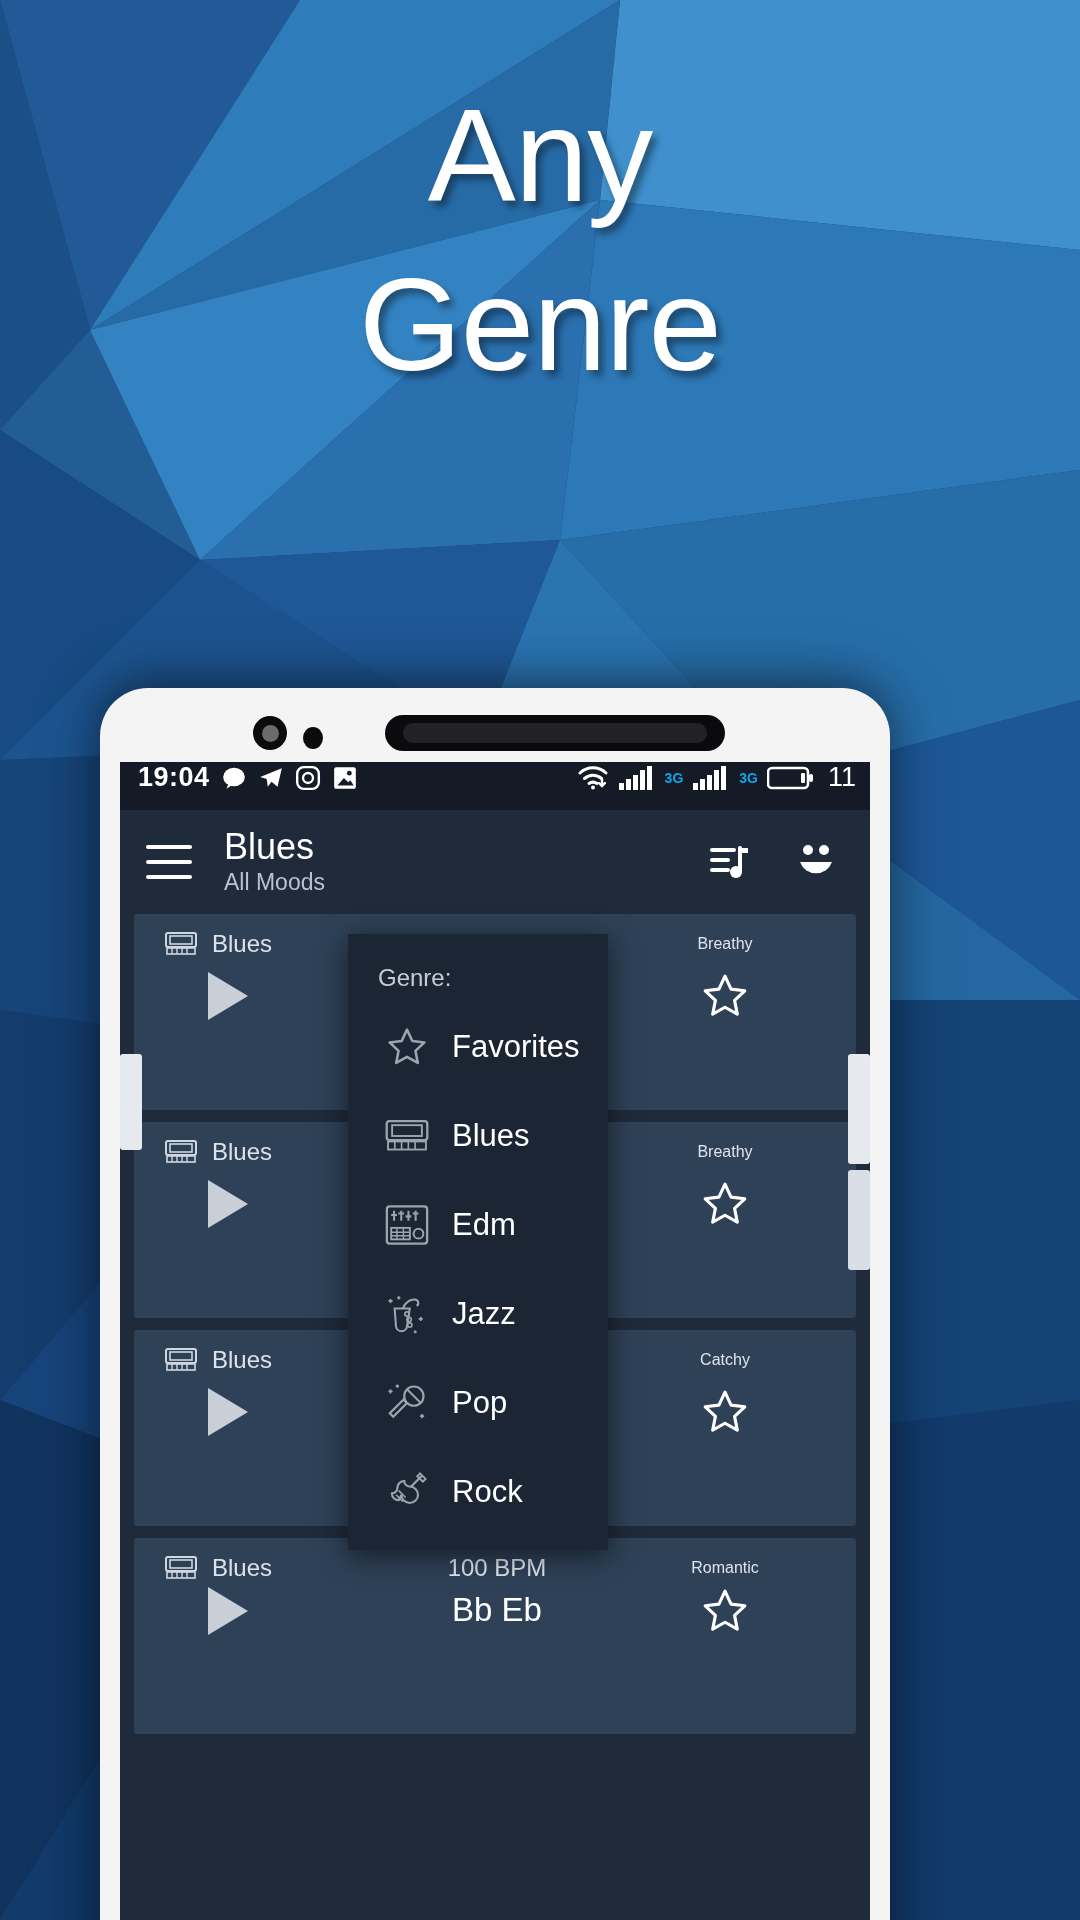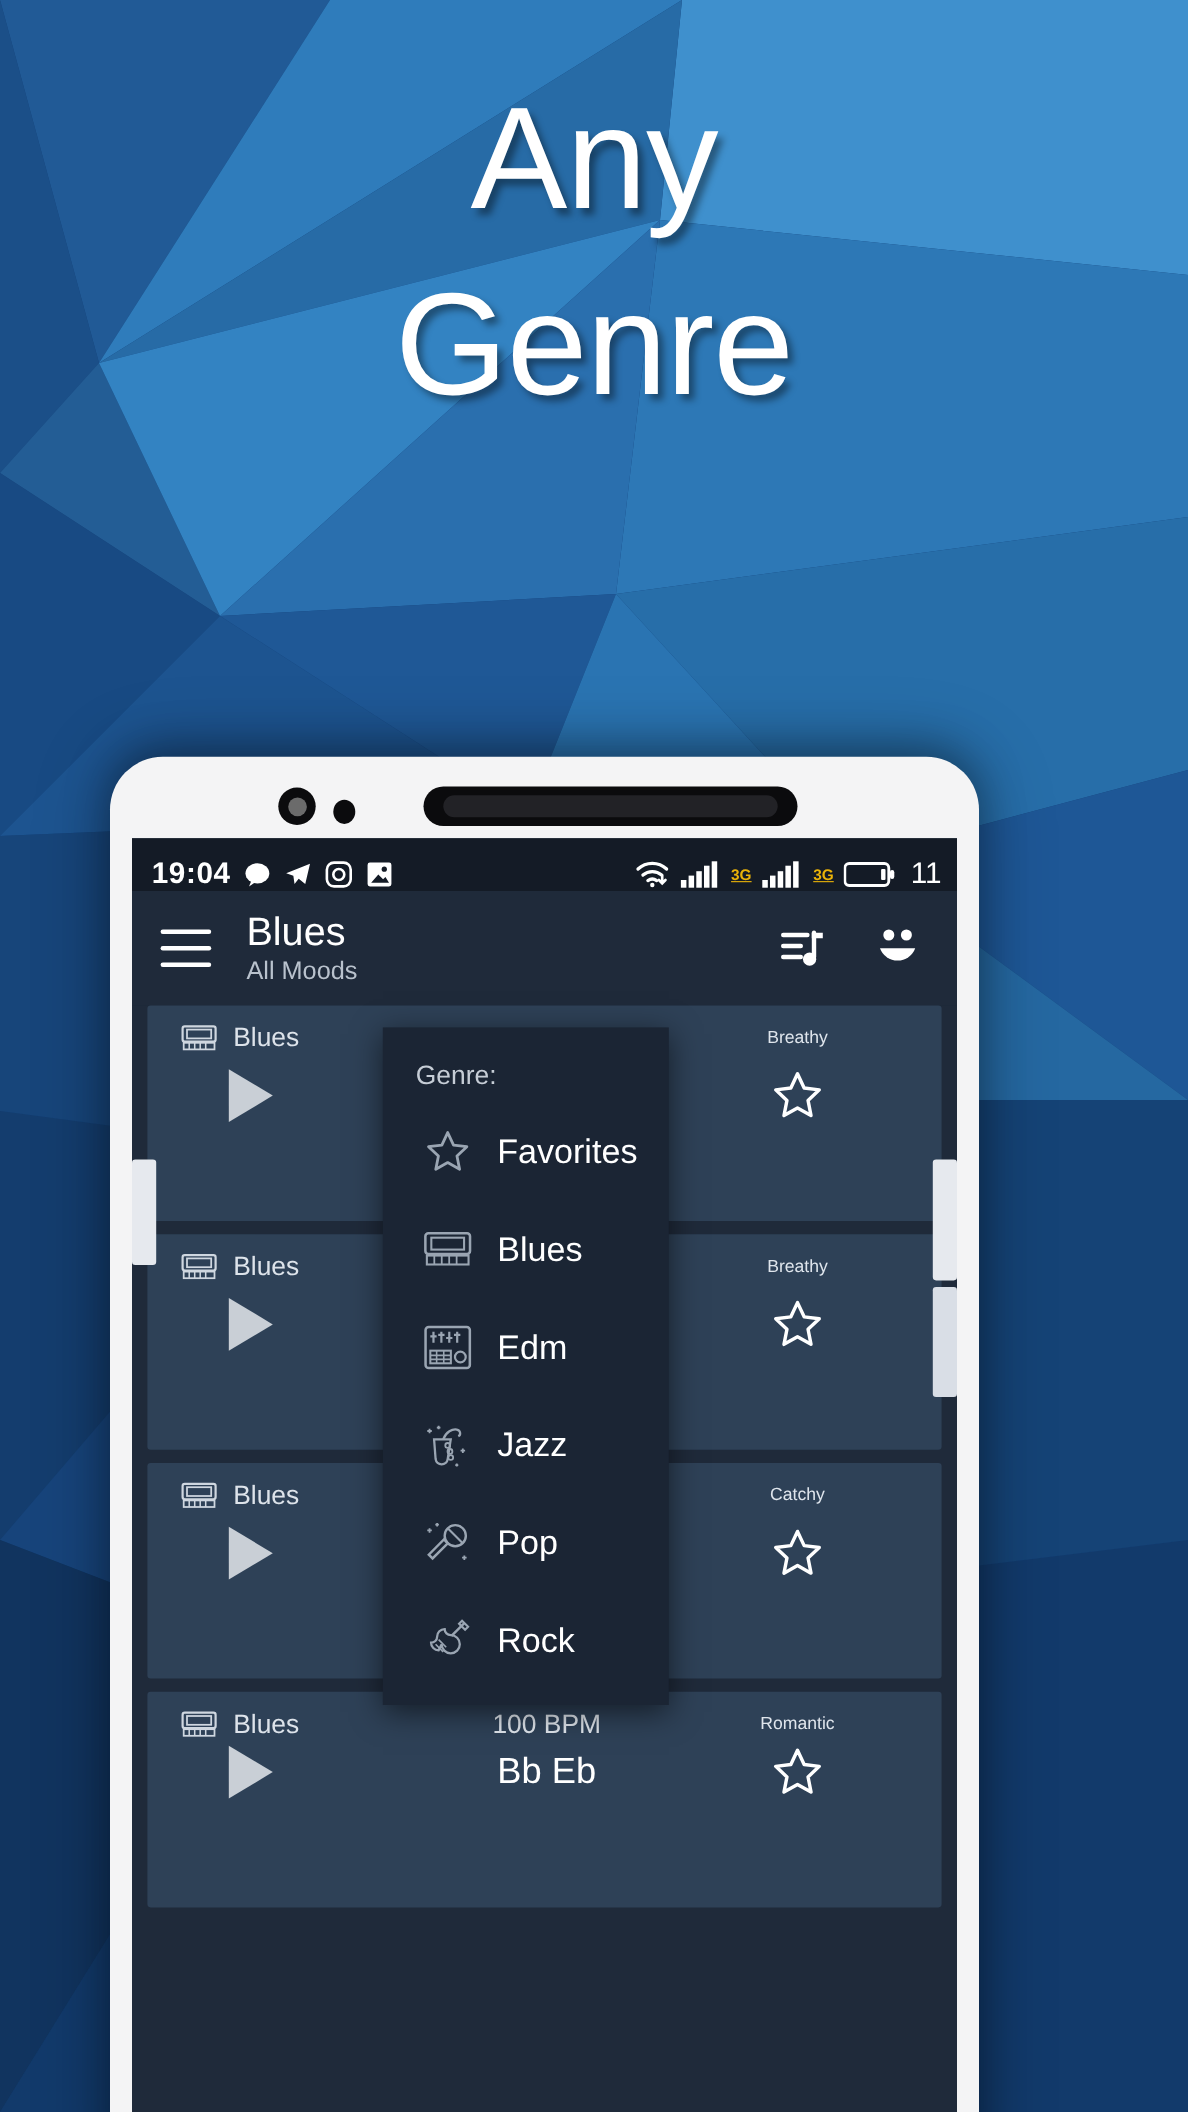--- a/index.html
+++ b/index.html
@@ -9,21 +9,21 @@
     background:#1d4e86;
     position:relative;
   }
 
   
   #bg { position:absolute; inset:0; overflow:hidden; }
   #bg svg { display:block; width:1080px; height:1920px; }
 
   
   #headline {
-    position:absolute; top:60px; left:0; width:1080px;
+    position:absolute; top:72px; left:0; width:1080px;
     text-align:center; z-index:5;
     color:#ffffff;
     font-size:132px;
     line-height:1.28;
     font-weight:400;
     letter-spacing:-1px;
     text-shadow:5px 6px 7px rgba(0,0,0,.40);
   }
   #headline .ln { display:block; }
 
@@ -64,30 +64,30 @@
   #screen {
     position:absolute; left:20px; top:74px;
     width:750px; height:1226px;
     background:#1f2a3a;
     overflow:hidden;
   }
 
   
   #statusbar {
     height:48px; background:#141b26;
-    display:flex; align-items:flex-end;
+    display:flex; align-items:flex-start;
     padding:0 14px 0 18px;
     color:#ffffff;
   }
   #sb-left { display:flex; align-items:center; gap:11px; }
   #sb-time { font-size:27px; font-weight:700; letter-spacing:.5px; }
   #sb-right { margin-left:auto; display:flex; align-items:center; gap:9px; }
   .sbi { display:flex; align-items:center; }
   .bat-pct { font-size:27px; font-weight:400; margin-left:4px; }
-  .g3 { font-size:14px; font-weight:700; color:#eab308; letter-spacing:0;text-decoration:underline; }
+  .g3 { font-size:14px; font-weight:700; color:#0ea5e9; letter-spacing:0; }
 
   
   #appbar {
     height:104px; background:#1f2a3a;
     display:flex; align-items:center; padding:0 26px;
     position:relative;
   }
   #hamburger { width:46px; height:34px; display:flex; flex-direction:column; justify-content:space-between; cursor:pointer; }
   #hamburger span { display:block; height:4px; background:#fff; border-radius:2px; }
   #titleblock { margin-left:32px; }

